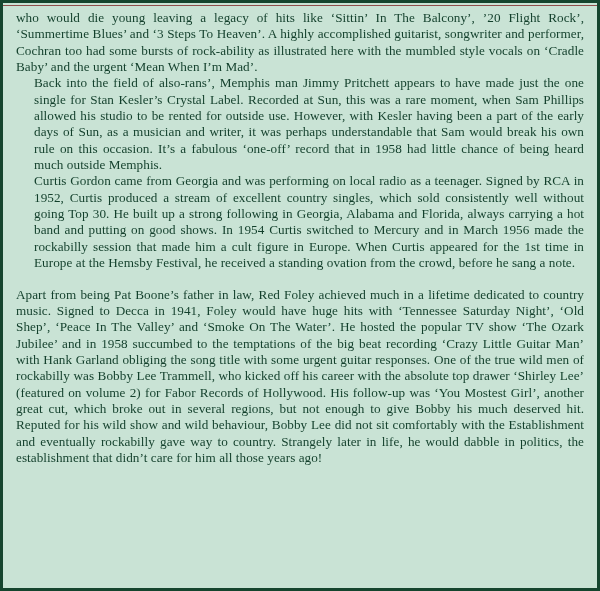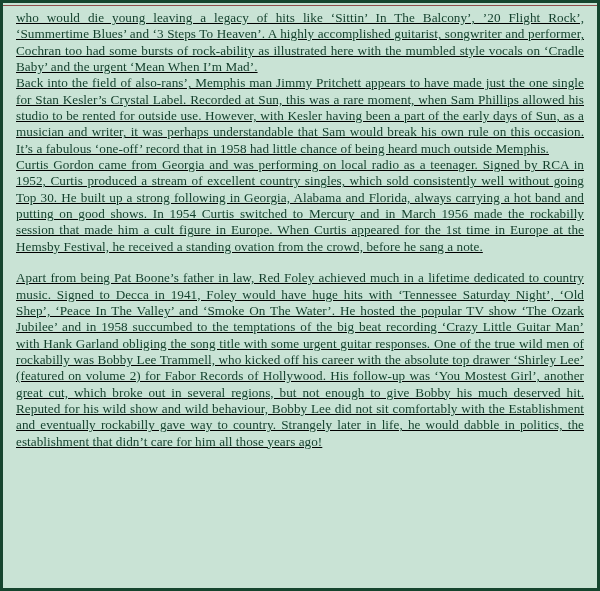--- a/index.html
+++ b/index.html
@@ -64,33 +64,33 @@
     opacity: 0.75;
   }
   .content {
     position: absolute;
     left: 3px;
     top: 6px;
     right: 3px;
     bottom: 3px;
     padding: 4px 13px 8px 13px;
     box-sizing: border-box;
-    text-decoration: underline;
   }
   p {
     margin: 0;
     color: #123f2b;
     font-size: 13.2px;
     line-height: 16.35px;
     text-align: justify;
     text-justify: inter-word;
     letter-spacing: 0.05px;
   }
   p + p {
     margin-top: 0;
+    margin-left: 18px;
   }
   .gap {
     height: 15px;
   }
 </style>
 </head>
 <body>
 
 <div id="page">
   <div class="rule-top"></div>

